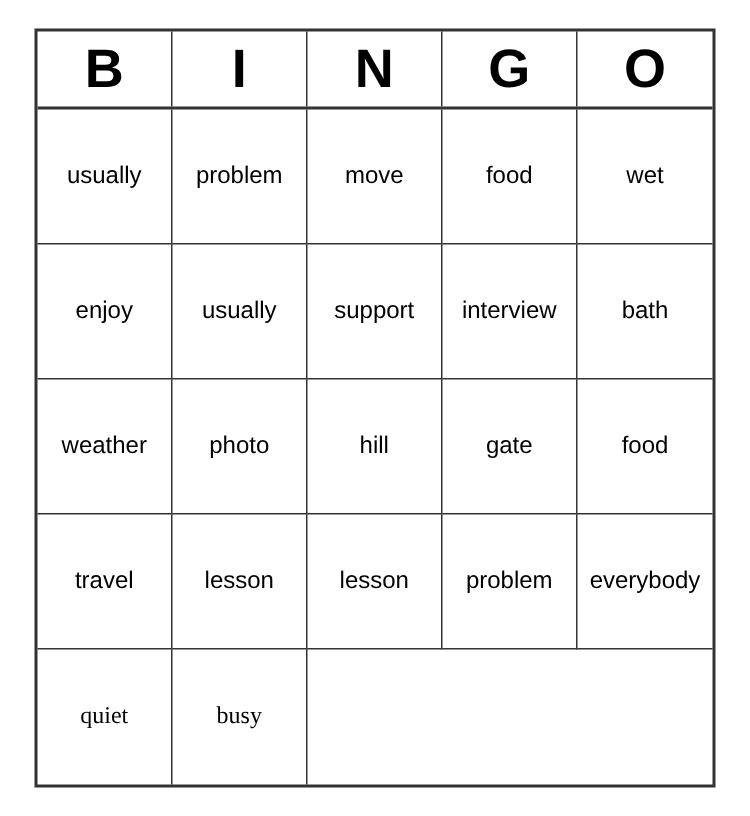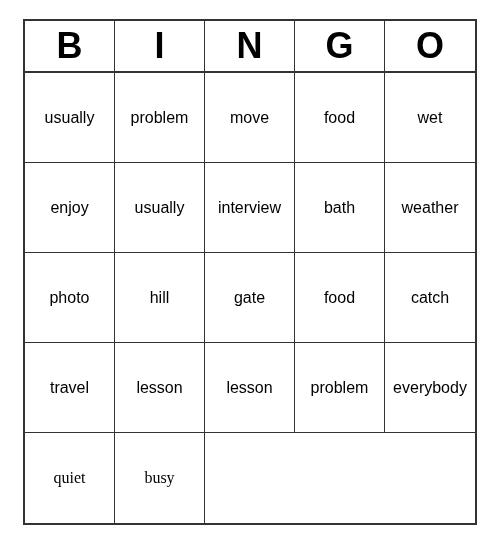--- a/index.html
+++ b/index.html
@@ -98,42 +98,42 @@
       <div class="bingo-cell">
         <span class="xl">wet</span>
       </div>
       <div class="bingo-cell">
         <span class="lg">enjoy</span>
       </div>
       <div class="bingo-cell">
         <span class="md">usually</span>
       </div>
       <div class="bingo-cell">
+        <span class="sm">support</span>
+      </div>
+      <div class="bingo-cell">
         <span class="xs">interview</span>
       </div>
       <div class="bingo-cell">
         <span class="xl">bath</span>
       </div>
       <div class="bingo-cell">
         <span class="sm">weather</span>
       </div>
       <div class="bingo-cell">
         <span class="lg">photo</span>
       </div>
       <div class="bingo-cell">
         <span class="xl">hill</span>
       </div>
       <div class="bingo-cell">
         <span class="xl">gate</span>
       </div>
       <div class="bingo-cell">
         <span class="xl">food</span>
-      </div>
-      <div class="bingo-cell">
-        <span class="lg">catch</span>
       </div>
       <div class="bingo-cell">
         <span class="md">travel</span>
       </div>
       <div class="bingo-cell">
         <span class="sm">lesson</span>
       </div>
       <div class="bingo-cell">
         <span class="sm">lesson</span>
       </div>

